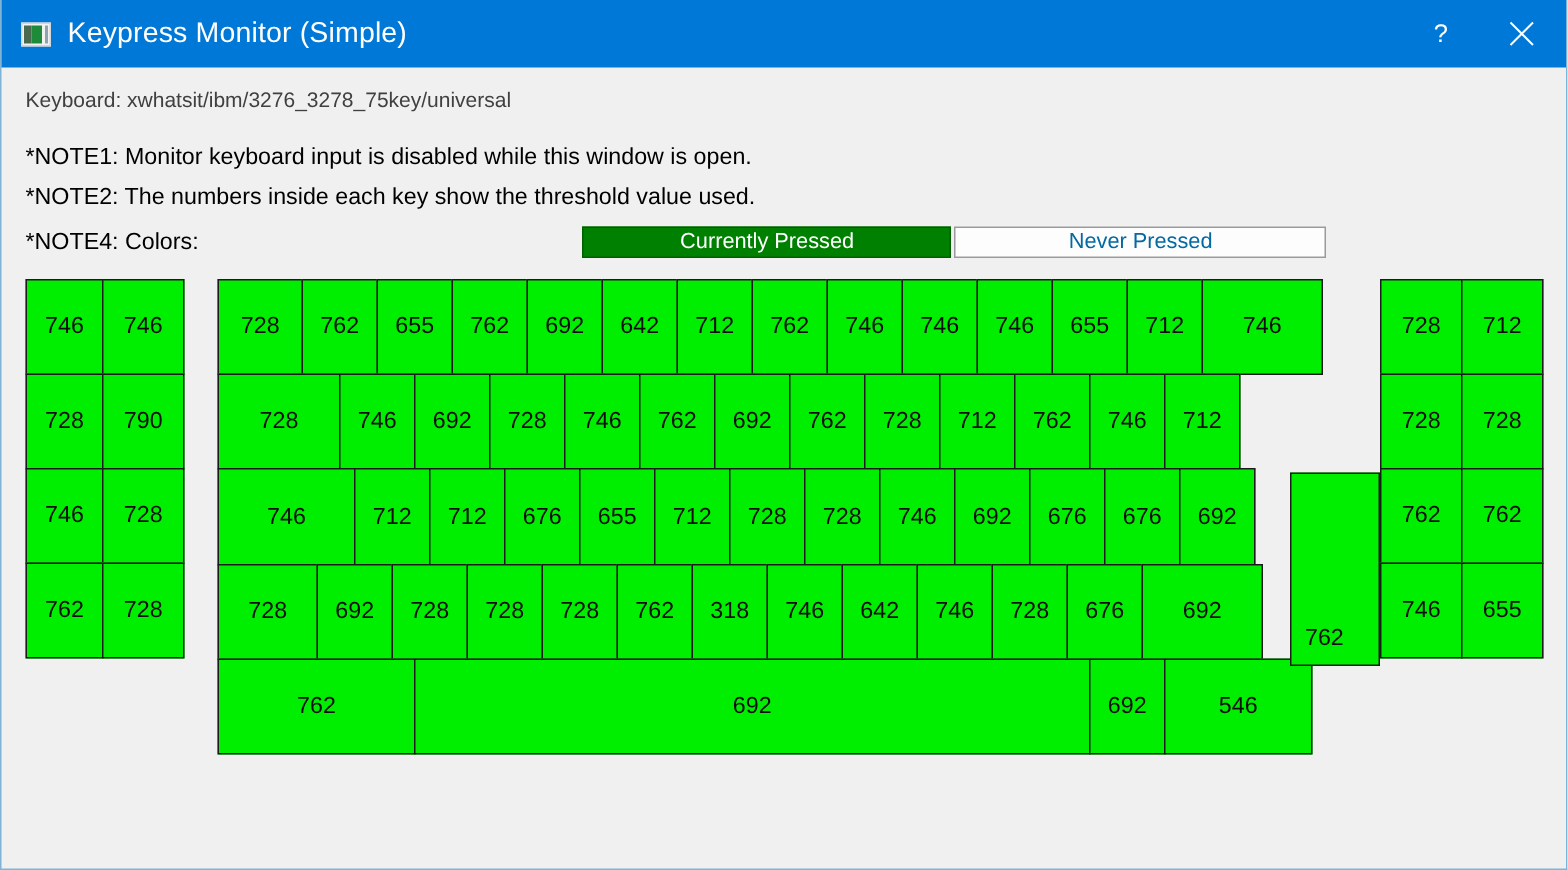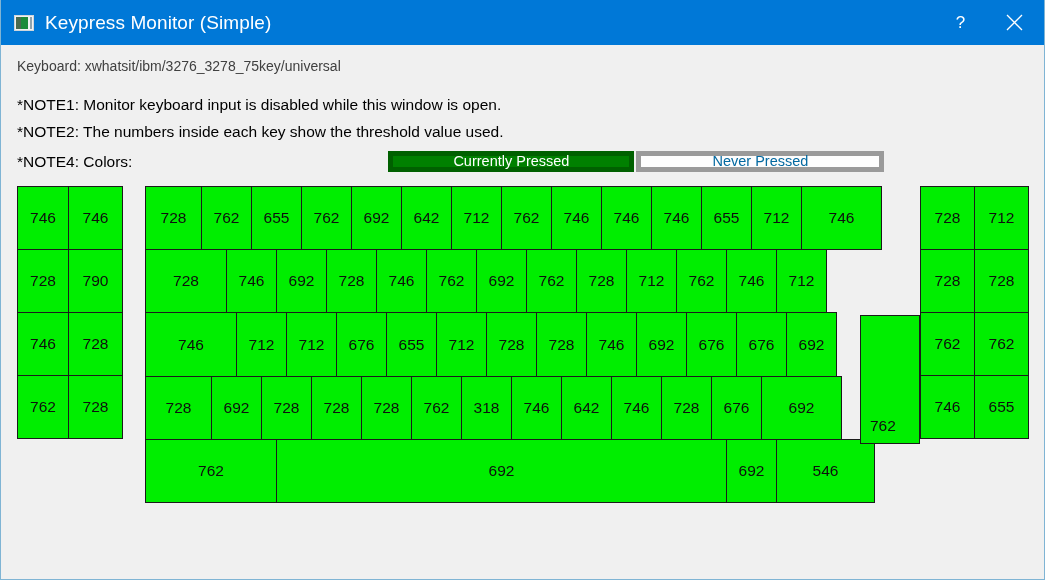--- a/index.html
+++ b/index.html
@@ -99,21 +99,21 @@
   }
   .note.legendrow {
     display: flex; align-items: center;
     padding-top: 6px; padding-bottom: 2px;
   }
   .legend-spacer { width: 256px; flex: 0 0 auto; }
   .legend {
     height: 21px;
     display: flex; align-items: center; justify-content: center;
     font-size: 14.5px;
-    border: 5px solid #f97316;
+    border: 1px solid #f97316;
     margin-right: 2px;
   }
   .legend.pressed  { width: 246px; background: #008000; color: #ffffff; border-color:#006000; }
   .legend.was      { width: 246px; background: #00ee00; color: #000000; border-color:#00a000; }
   .legend.never    { width: 248px; background: #fdfdfd; color: #0369a1; border-color:#9a9a9a; margin-right:0; }
 
   
   .keyboard {
     position: relative;
     margin-top: 12px;

